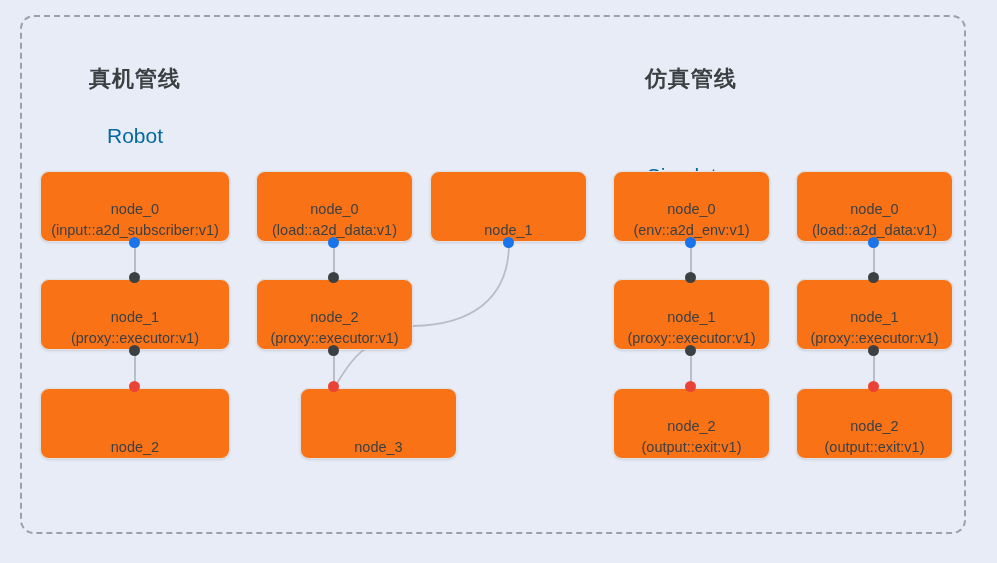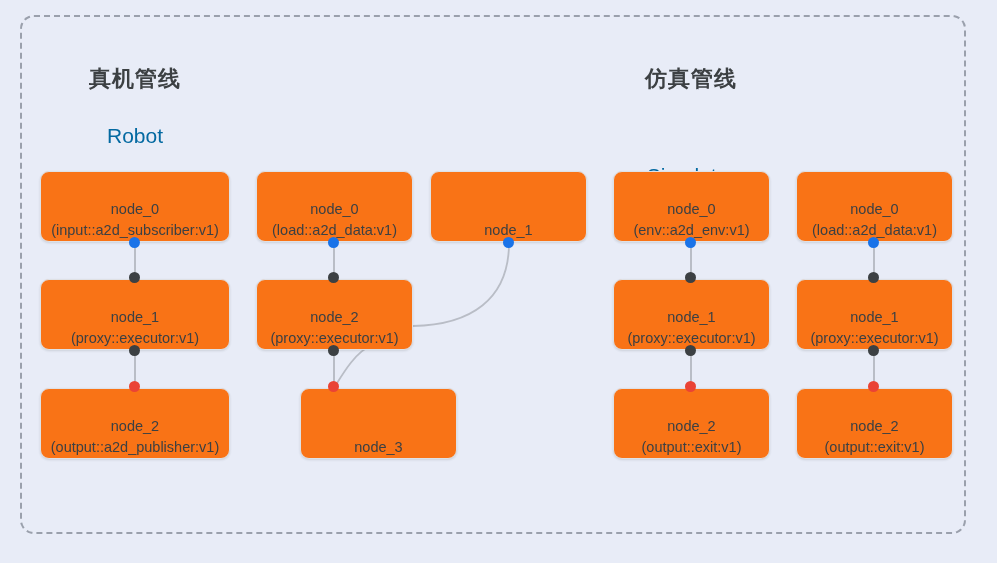--- a/index.html
+++ b/index.html
@@ -114,21 +114,20 @@
   <div class="node" style="left:40px;top:171px;width:190px;height:71px;">
     <div class="node-title">node_0</div>
     <div class="node-sub">(input::a2d_subscriber:v1)</div>
   </div>
   <div class="node" style="left:40px;top:279px;width:190px;height:71px;">
     <div class="node-title">node_1</div>
     <div class="node-sub">(proxy::executor:v1)</div>
   </div>
   <div class="node" style="left:40px;top:388px;width:190px;height:71px;">
     <div class="node-title">node_2</div>
-    <div class="node-sub">(output::a2d_publisher:v1)</div>
   </div>
   <div class="port port-out" style="left:129px;top:237px;"></div>
   <div class="port port-in" style="left:129px;top:272px;"></div>
   <div class="port port-in" style="left:129px;top:345px;"></div>
   <div class="port port-term" style="left:129px;top:381px;"></div>
 
 
   <div class="node" style="left:256px;top:171px;width:157px;height:71px;">
     <div class="node-title">node_0</div>
     <div class="node-sub">(load::a2d_data:v1)</div>

